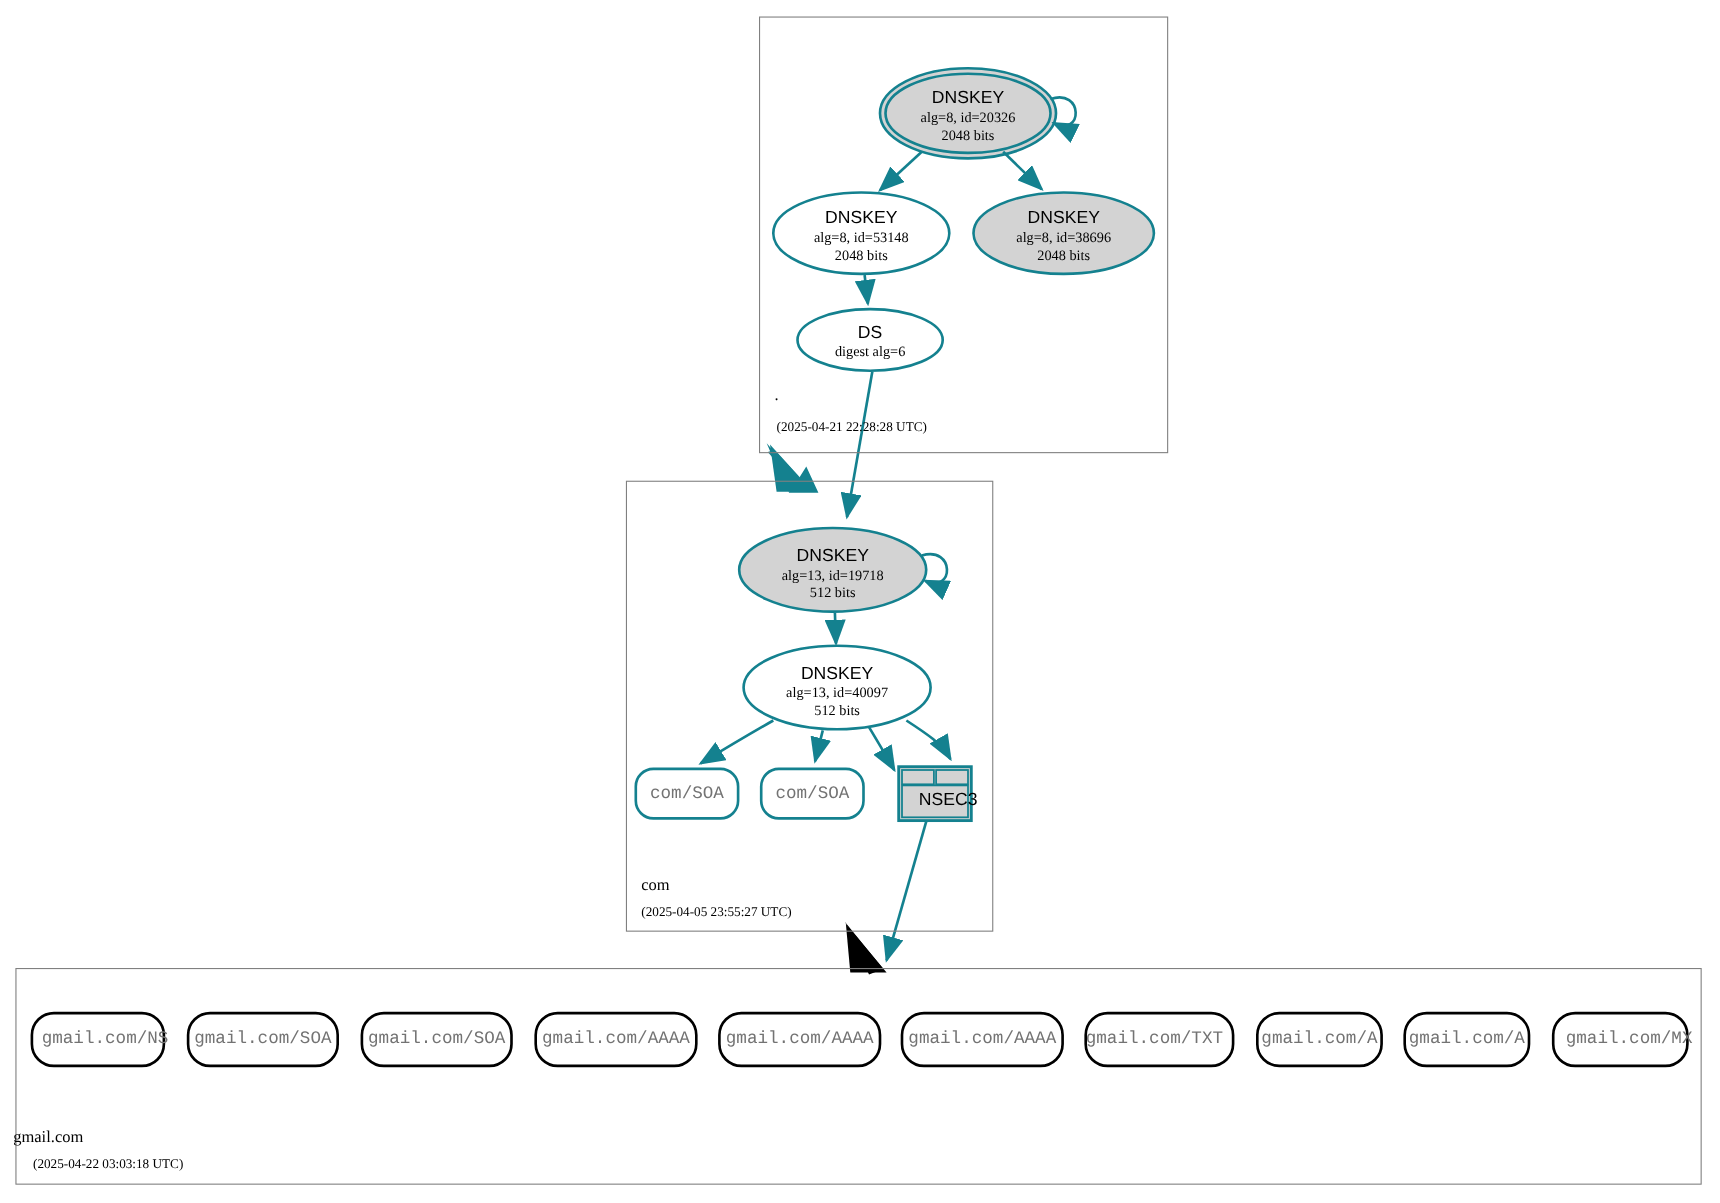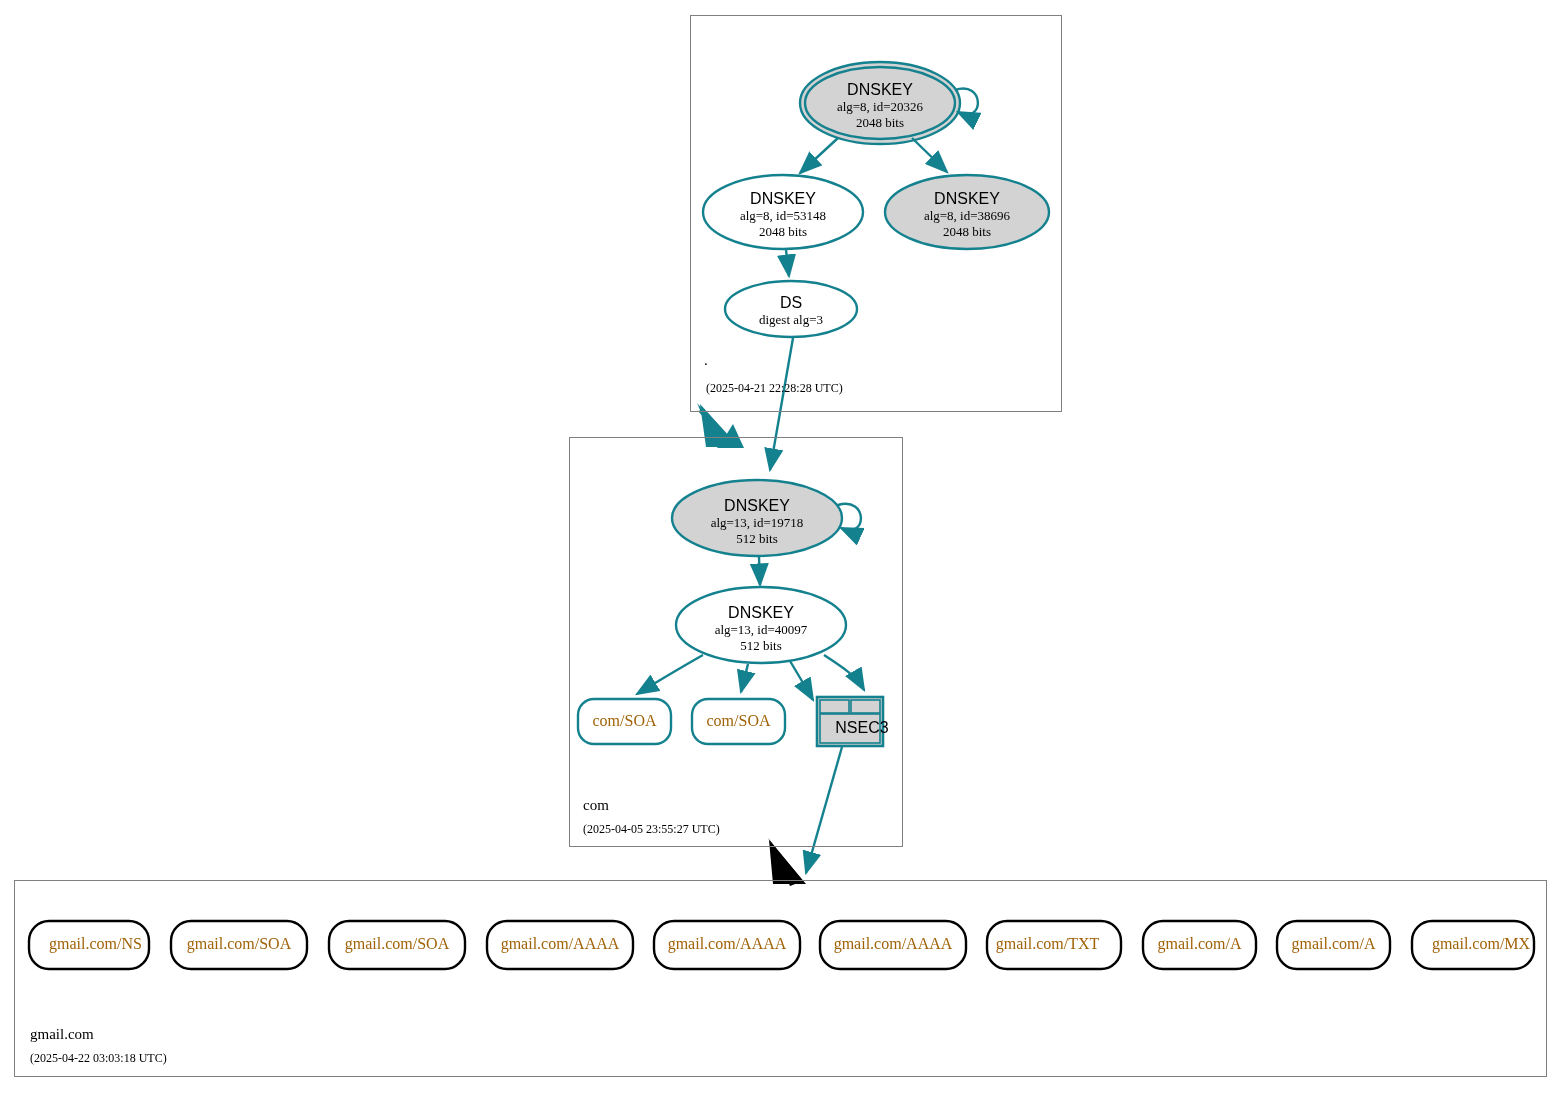--- a/index.html
+++ b/index.html
@@ -53,23 +53,23 @@
     font-family: "Liberation Sans", sans-serif;
     font-size: 16px;
     line-height: 19px;
   }
   .node-sub {
     font-family: "Liberation Serif", serif;
     font-size: 13px;
     line-height: 16px;
   }
   .rr-label {
-    font-family: Liberation Serif, serif;
+    font-family: Liberation Mono, monospace;
     font-size: 16px;
-    color: #a16207;
+    color: #737373;
     white-space: nowrap;
     text-align: center;
   }
   .nsec-label {
     font-family: "Liberation Sans", sans-serif;
     font-size: 16px;
     color: #000000;
     white-space: nowrap;
   }
 </style>
@@ -166,21 +166,21 @@
   <div class="zone-box" style="left:690px; top:15px; width:372px; height:397px;"></div>
   <div class="zone-box" style="left:569px; top:437px; width:334px; height:410px;"></div>
   <div class="zone-box" style="left:14px; top:880px; width:1533px; height:197px;"></div>
 
   <div class="zone-label zone-name" style="left:704px; top:352px;">.</div>
   <div class="zone-label zone-time" style="left:706px; top:381px;">(2025-04-21 22:28:28 UTC)</div>
 
   <div class="zone-label zone-name" style="left:583px; top:797px;">com</div>
   <div class="zone-label zone-time" style="left:583px; top:822px;">(2025-04-05 23:55:27 UTC)</div>
 
-  <div class="zone-label zone-name" style="left:30px; top:1026px;font-family:Liberation Serif, serif;">gmail.com</div>
+  <div class="zone-label zone-name" style="left:12px; top:1026px;font-family:Liberation Serif, serif;">gmail.com</div>
   <div class="zone-label zone-time" style="left:30px; top:1051px;">(2025-04-22 03:03:18 UTC)</div>
 
   <div class="node-text" style="left:800px; top:80px; width:160px;">
     <div class="node-title">DNSKEY</div>
     <div class="node-sub">alg=8, id=20326</div>
     <div class="node-sub">2048 bits</div>
   </div>
 
   <div class="node-text" style="left:703px; top:189px; width:160px;">
     <div class="node-title">DNSKEY</div>
@@ -189,21 +189,21 @@
   </div>
 
   <div class="node-text" style="left:887px; top:189px; width:160px;">
     <div class="node-title">DNSKEY</div>
     <div class="node-sub">alg=8, id=38696</div>
     <div class="node-sub">2048 bits</div>
   </div>
 
   <div class="node-text" style="left:711px; top:293px; width:160px;">
     <div class="node-title">DS</div>
-    <div class="node-sub">digest alg=3</div>
+    <div class="node-sub">digest alg=6</div>
   </div>
 
   <div class="node-text" style="left:677px; top:496px; width:160px;">
     <div class="node-title">DNSKEY</div>
     <div class="node-sub">alg=13, id=19718</div>
     <div class="node-sub">512 bits</div>
   </div>
 
   <div class="node-text" style="left:681px; top:603px; width:160px;">
     <div class="node-title">DNSKEY</div>

